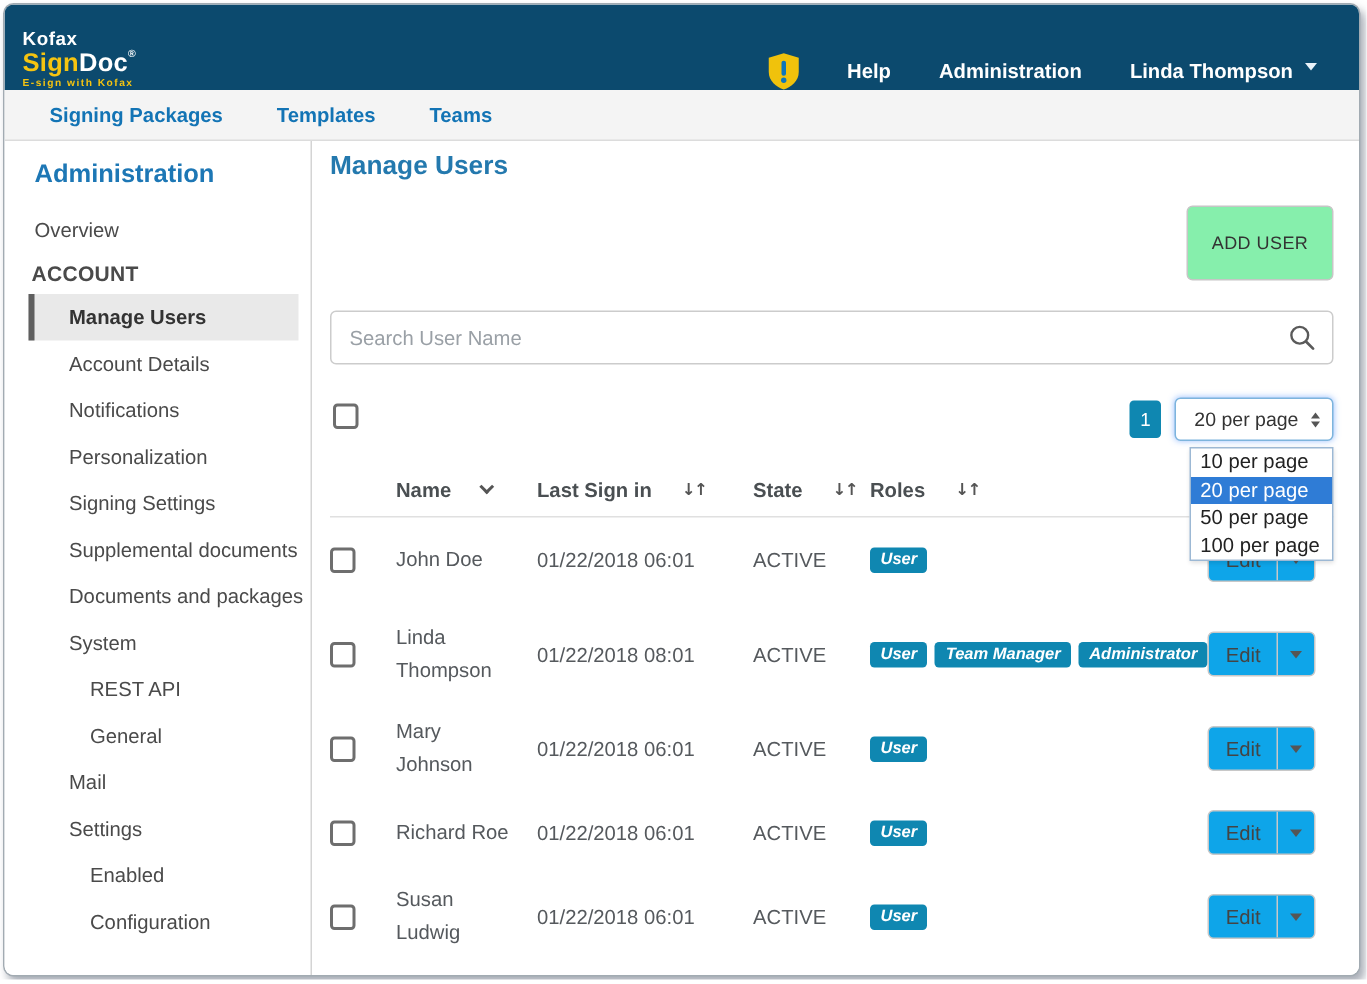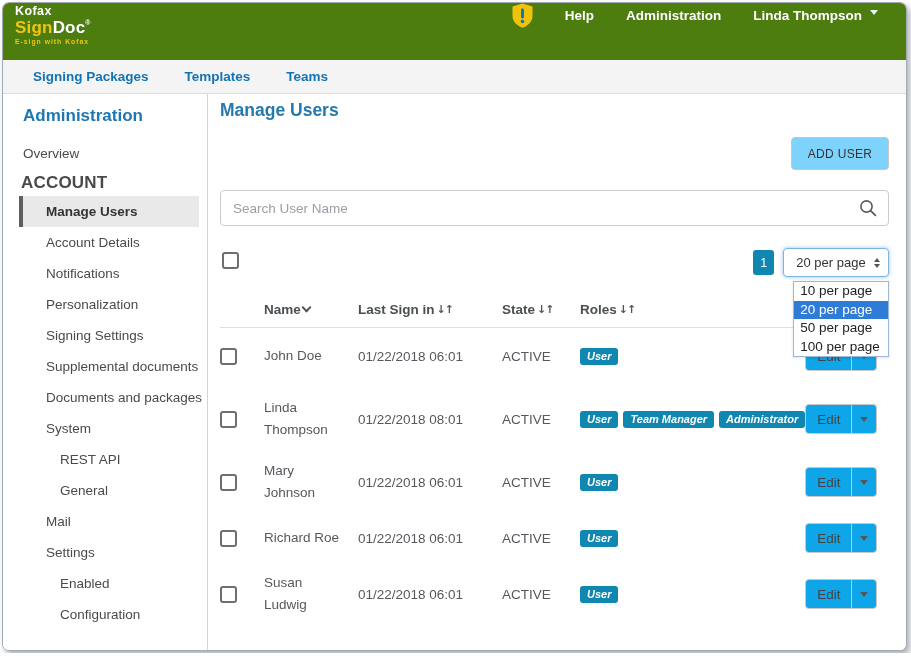--- a/index.html
+++ b/index.html
@@ -11,22 +11,22 @@
     border: 1px solid #a2abb2;
     border-radius: 7px;
     overflow: hidden;
     box-shadow: 3px 4px 6px rgba(100,110,125,.55);
     background:#fff;
     position: relative;
   }
 
   
   .topbar {
-    height: 57px; background:#4d7c0f;
-    display:flex; align-items:flex-start; justify-content:space-between;
+    height: 57px; background:#0c4a6e;
+    display:flex; align-items:flex-end; justify-content:space-between;
     padding: 0 28px 0 12px;
   }
   .logo { line-height: 1; padding-top:2px; }
   .logo .brand { color:#fff; font-size:12.5px; font-weight:bold; letter-spacing:.4px; }
   .logo .product { font-size:17px; font-weight:bold; margin-top:1px; letter-spacing:.2px;}
   .logo .p1 { color:#f5c410; }
   .logo .p2 { color:#ffffff; }
   .logo .reg { color:#ffffff; font-size:7px; vertical-align:top; }
   .logo .tagline { color:#f5c410; font-size:6.8px; font-weight:bold; letter-spacing:1px; margin-top:3px; }
   .topbar-right { display:flex; align-items:center; gap:32px; color:#fff; font-size:13.5px; font-weight:bold; }
@@ -43,33 +43,33 @@
 
   
   .bodyrow { display:flex; height: 557px; background:#fff; }
 
   .sidebar { width:205px; flex-shrink:0; border-right:1px solid #d4d4d4; padding-top:12px; }
   .sidebar-title { color:#1d77b5; font-size:17px; font-weight:bold; padding-left:20px; margin-bottom:12px; }
   .side-item { height:31px; line-height:31px; font-size:13.5px; color:#4a4a4a; cursor:pointer; white-space:nowrap; }
   .lvl0 { padding-left:20px; }
   .lvl1 { padding-left:43px; }
   .lvl2 { padding-left:57px; }
-  .side-section { height:27px; line-height:27px; padding-left:18px; font-size:17px; font-weight:bold; color:#4a4a4a; letter-spacing:.2px; }
+  .side-section { height:27px; line-height:27px; padding-left:18px; font-size:14px; font-weight:bold; color:#4a4a4a; letter-spacing:.2px; }
   .side-item.selected {
     margin:0 8px 0 16px; padding-left:23px;
     border-left:4px solid #5f5f5f; background:#e9e9e9;
     font-weight:bold; color:#333;
   }
 
   .main { flex:1; padding: 6px 42px 0 12px; position:relative; }
   .main-title { color:#2479ae; font-size:17.5px; font-weight:bold; }
 
   .adduser-row { display:flex; justify-content:flex-end; margin-top:16px; }
   .btn-adduser {
-    height:33px; padding:0 16px; background:#7dd3fc; border:1px solid #c6c6c6;
+    height:50px; padding:0 16px; background:#86efac; border:1px solid #c6c6c6;
     border-radius:4px; font-size:12px; color:#333; font-family:inherit;
     letter-spacing:.3px; cursor:pointer;
   }
 
   .search-wrap { margin-top:20px; position:relative; }
   .search-input {
     width:100%; height:36px; border:1px solid #cccccc; border-radius:4px;
     padding:0 38px 0 12px; font-size:13.5px; color:#555; font-family:inherit; outline:none;
   }
   .search-input::placeholder { color:#9aa0a6; }
@@ -101,21 +101,21 @@
     border:1px solid #9cb8d4; z-index:20; font-size:13.5px; color:#222;
     box-shadow:0 1px 3px rgba(0,0,0,.12);
   }
   .select-option { height:18.5px; line-height:18.5px; padding:0 6px; white-space:nowrap; cursor:pointer; }
   .select-option.active { background:#2f7cd6; color:#fff; }
 
   
   .table { margin-top:24px; }
   .t-grid { display:grid; grid-template-columns: 44px 94px 144px 78px 1fr 84px; align-items:center; }
   .t-header { padding-bottom:10px; border-bottom:1px solid #e0e0e0; font-weight:bold; color:#4a4f52; font-size:13.5px; align-items:end; }
-  .th-cell { display:flex; align-items:center; gap:2px; cursor:pointer; }
+  .th-cell { display:flex; align-items:center; gap:20px; cursor:pointer; }
   .chev {
     width:7px; height:7px; border-right:2px solid #555; border-bottom:2px solid #555;
     transform:rotate(45deg); margin-top:-4px;
   }
   .updown { font-size:11px; color:#555; letter-spacing:-1px; font-family:"DejaVu Sans", sans-serif; }
 
   .t-row { min-height:56px; color:#55595d; font-size:13.5px; }
   .t-row.tall { min-height:70px; }
   .cell-name { padding-right:10px; line-height:1.6; }
   .badges { display:flex; gap:5px; }

